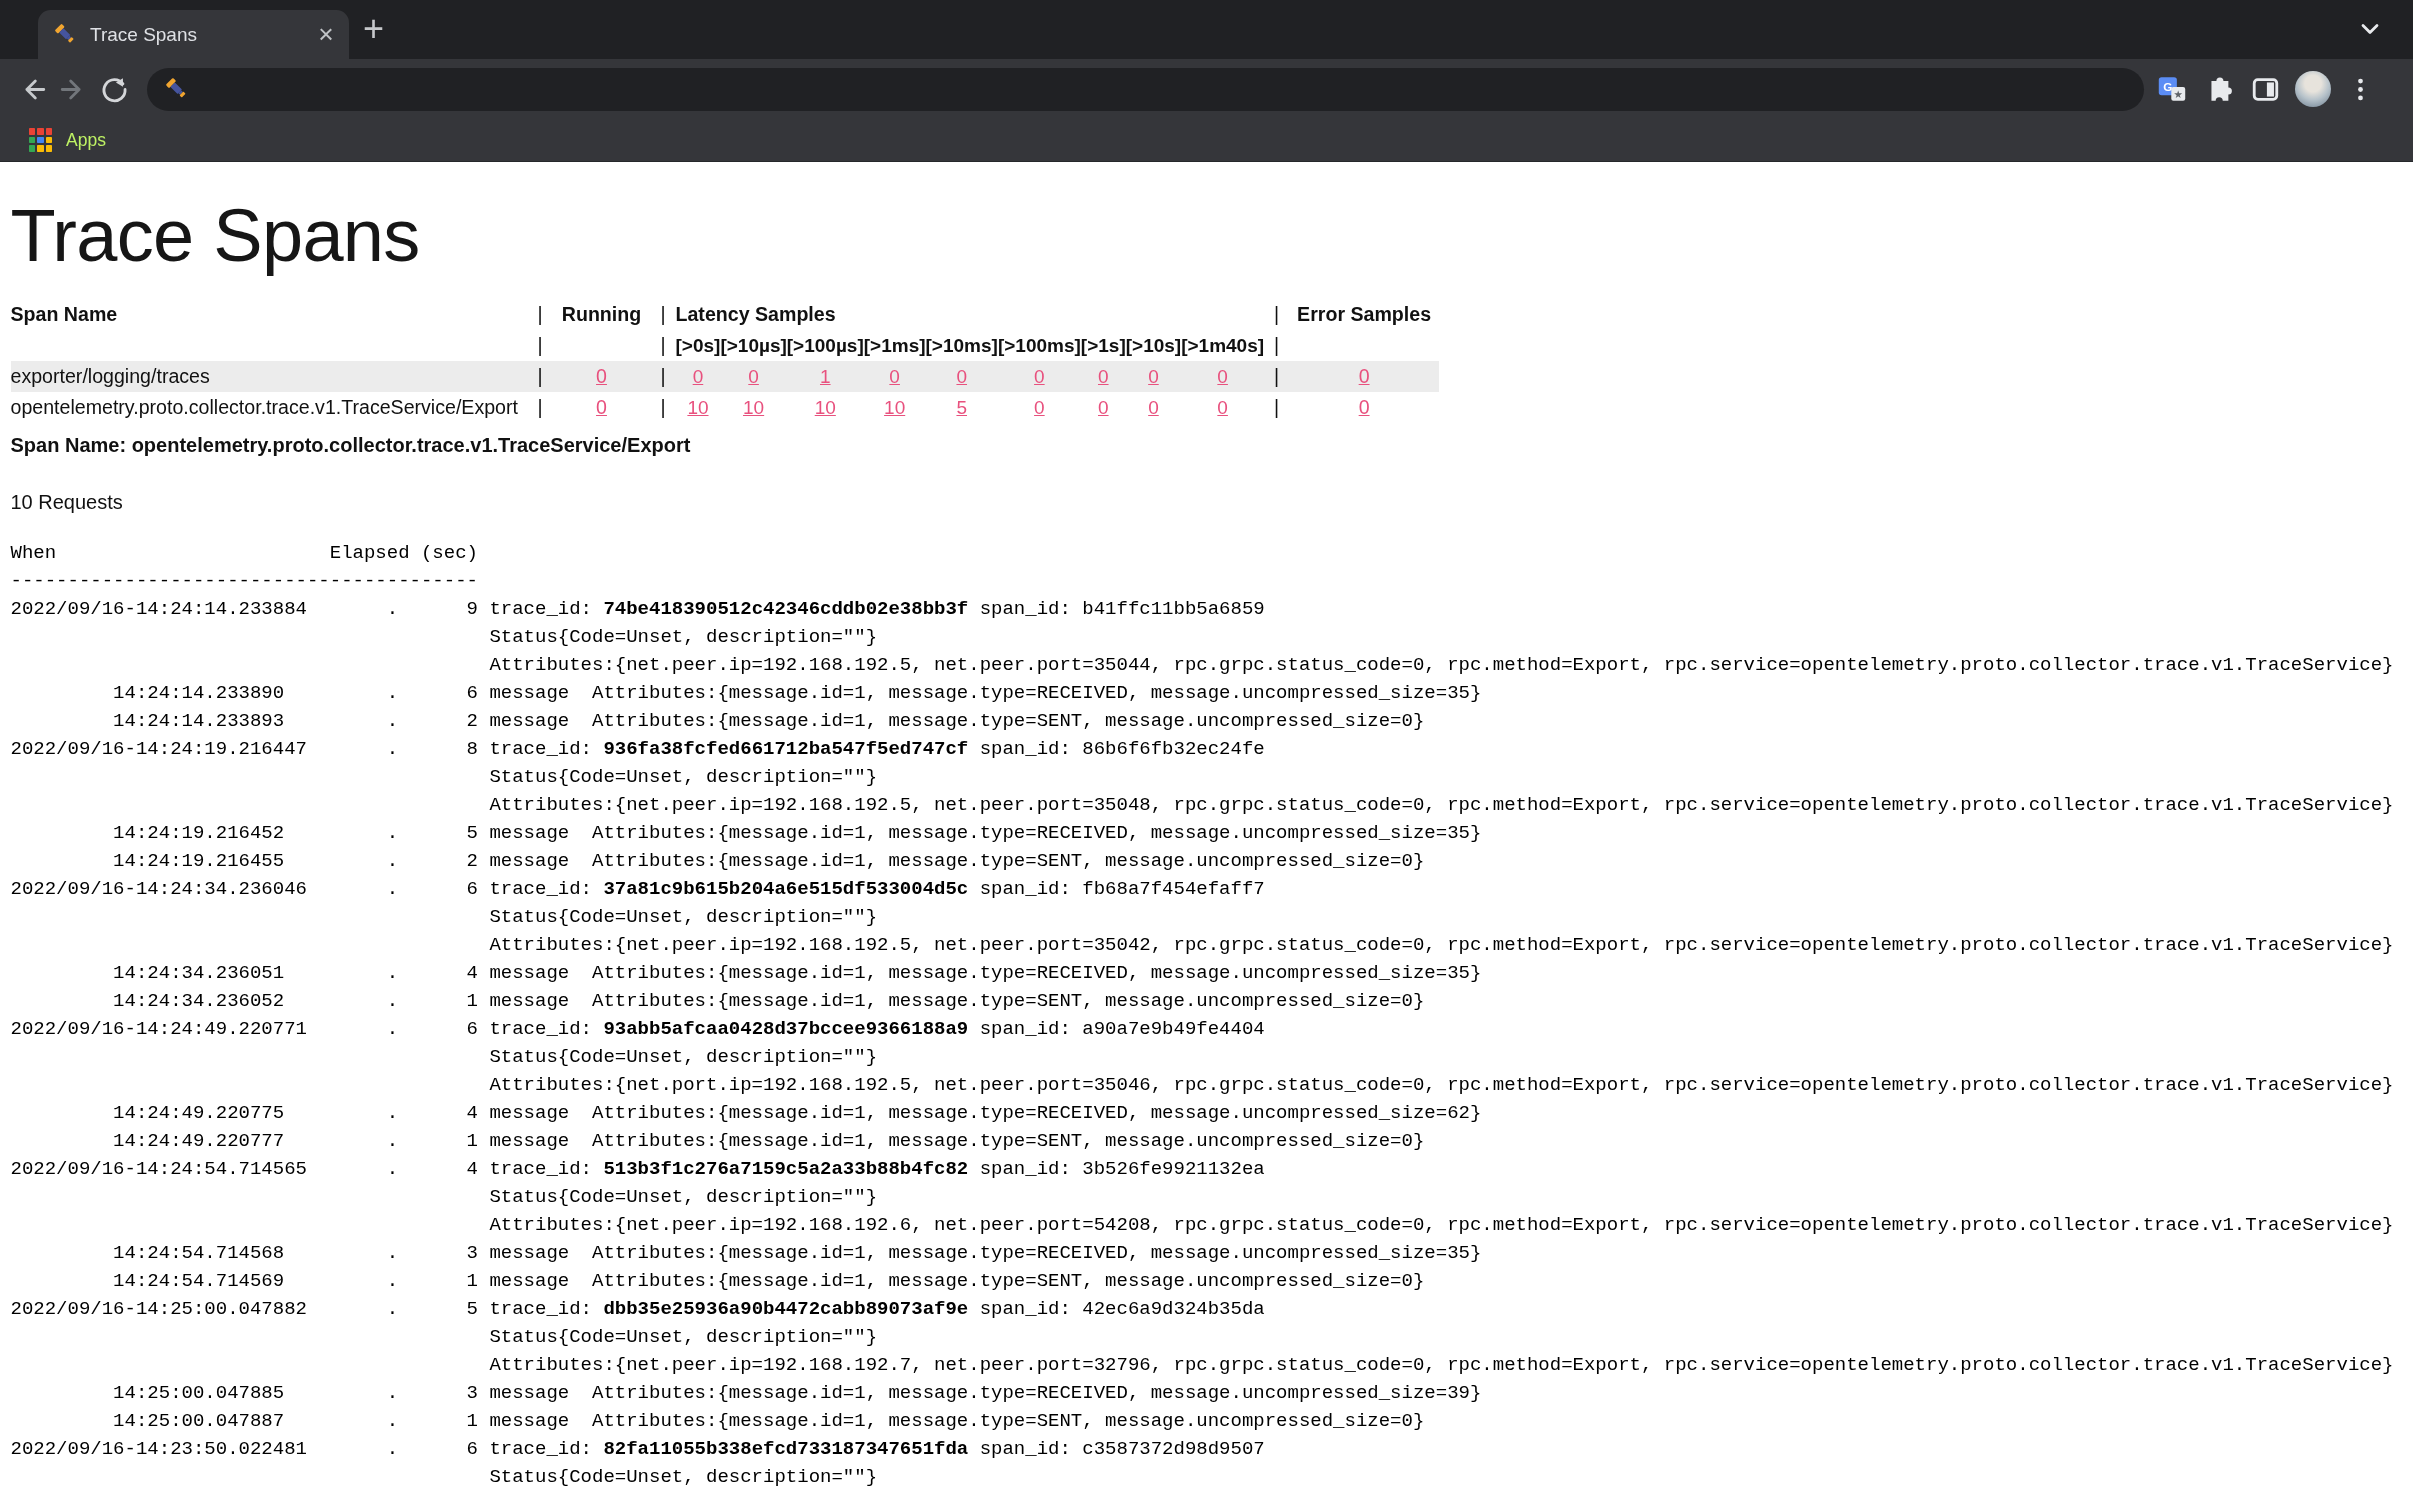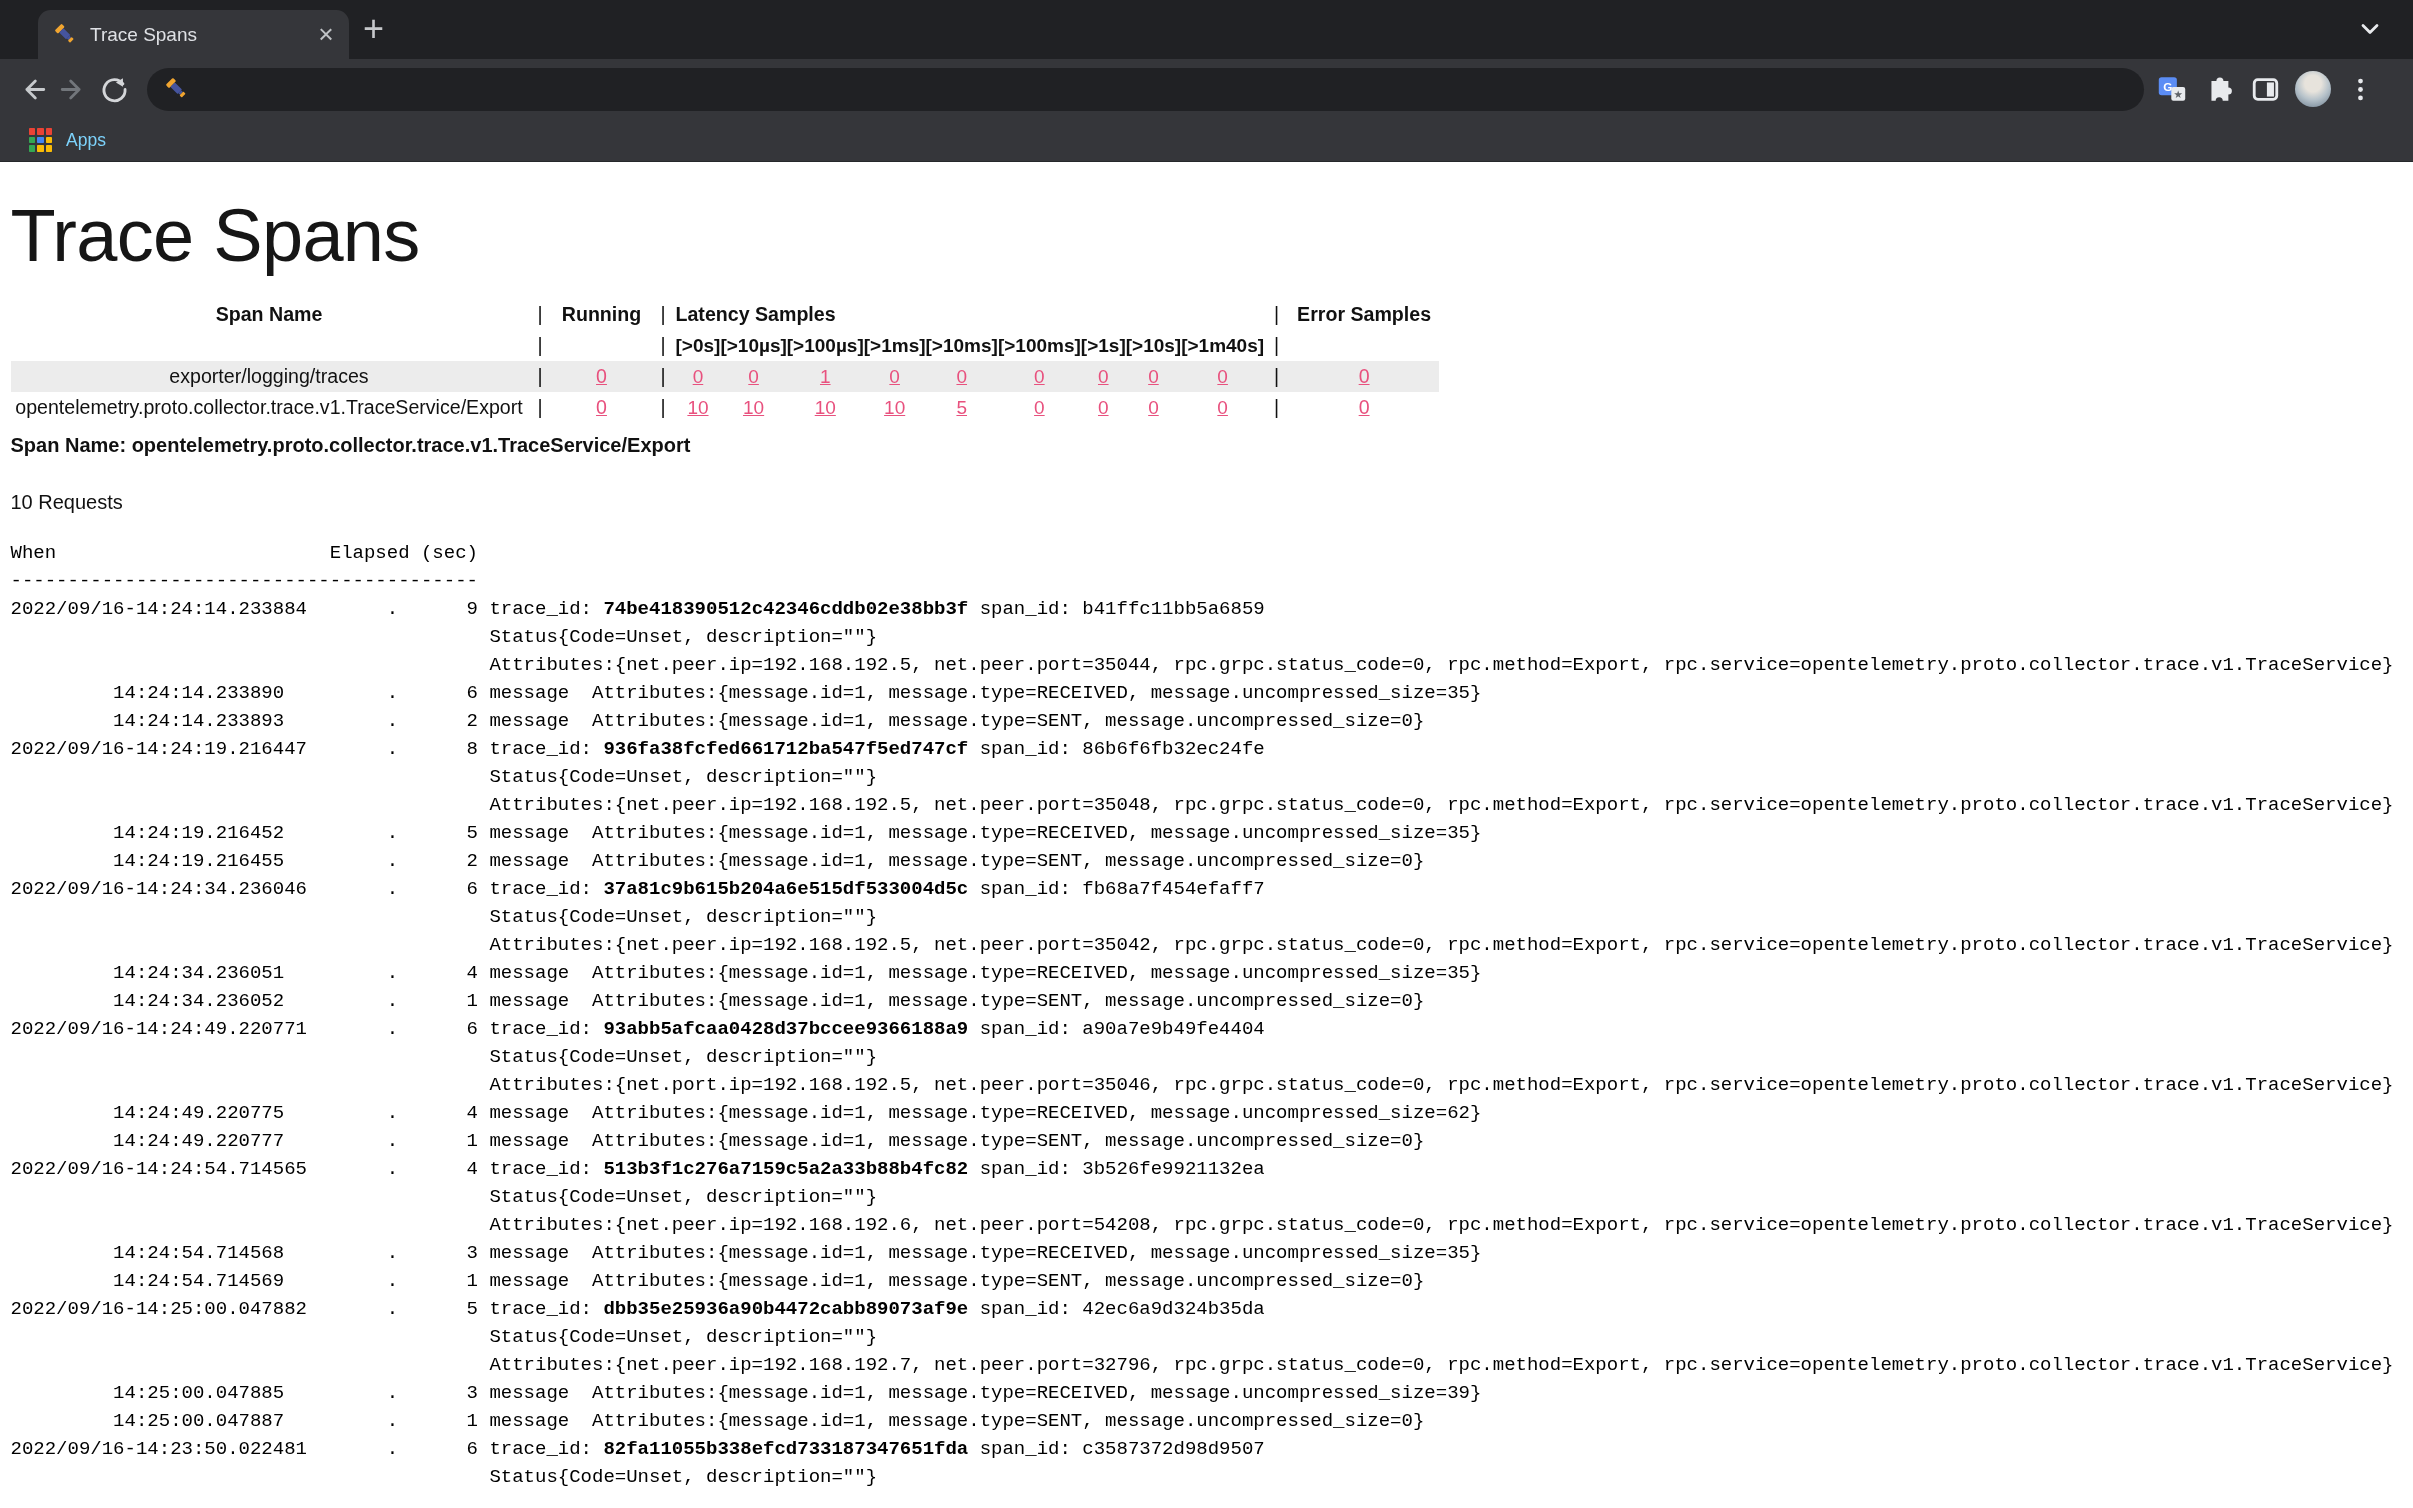--- a/index.html
+++ b/index.html
@@ -29,29 +29,29 @@
   .url-host{color:#e8eaed;}
   .url-rest{color:#9aa0a6;}
   .chromeicons{display:flex;align-items:center;margin-left:11.2px;gap:12.6px;}
   .cicon{width:34px;height:34px;display:flex;align-items:center;justify-content:center;flex:0 0 auto;}
   .avatar{
     width:36px;height:36px;border-radius:50%;
     background:radial-gradient(circle at 50% 35%,#e7e3dc 0 28%,#b6c2ca 55%,#67798a 100%);
   }
   .bookmarks{
     height:43px;background:#35363a;display:flex;align-items:center;padding:0 29px;
-    color:#7dd3fc;font-size:17.5px;border-bottom:1.4px solid #26282b;box-sizing:border-box;
+    color:#bef264;font-size:17.5px;border-bottom:1.4px solid #26282b;box-sizing:border-box;
   }
   .appsgrid{display:grid;grid-template-columns:repeat(3,6.3px);grid-template-rows:repeat(3,6.3px);gap:2.1px;margin-right:14px;}
   .appsgrid i{display:block;border-radius:0.7px;}
   
   .content{padding-left:10.5px;color:#111;}
   .page-title{font-size:74px;font-weight:400;letter-spacing:-0.7px;margin:31px 0 21px 0;color:#161616;}
   table.summary{border-collapse:collapse;font-size:19.6px;color:#111;table-layout:fixed;}
-  table.summary td,table.summary th{padding:0;height:31px;white-space:nowrap;overflow:visible;text-align:center;}
+  table.summary td,table.summary th{padding:0;height:31px;white-space:nowrap;overflow:visible;}
   th{font-weight:bold;}
   .c-name{width:517px;text-align:left;}
   .c-sep{width:25px;text-align:center;font-weight:400;}
   .c-run{width:98px;text-align:center;}
   .c-bucket{padding:0 2.8px;text-align:center;font-size:19px;}
   .c-err{width:150px;text-align:center;}
   tr.stripe{background:#ececec;}
   a.num{color:#e8517e;text-decoration:underline;cursor:pointer;}
   .selected-span{font-size:20px;font-weight:bold;margin-top:11.2px;}
   .requests-count{font-size:20px;margin-top:34px;}

